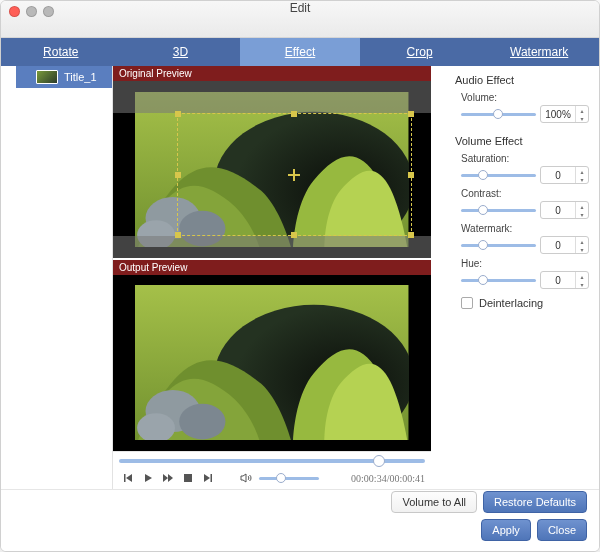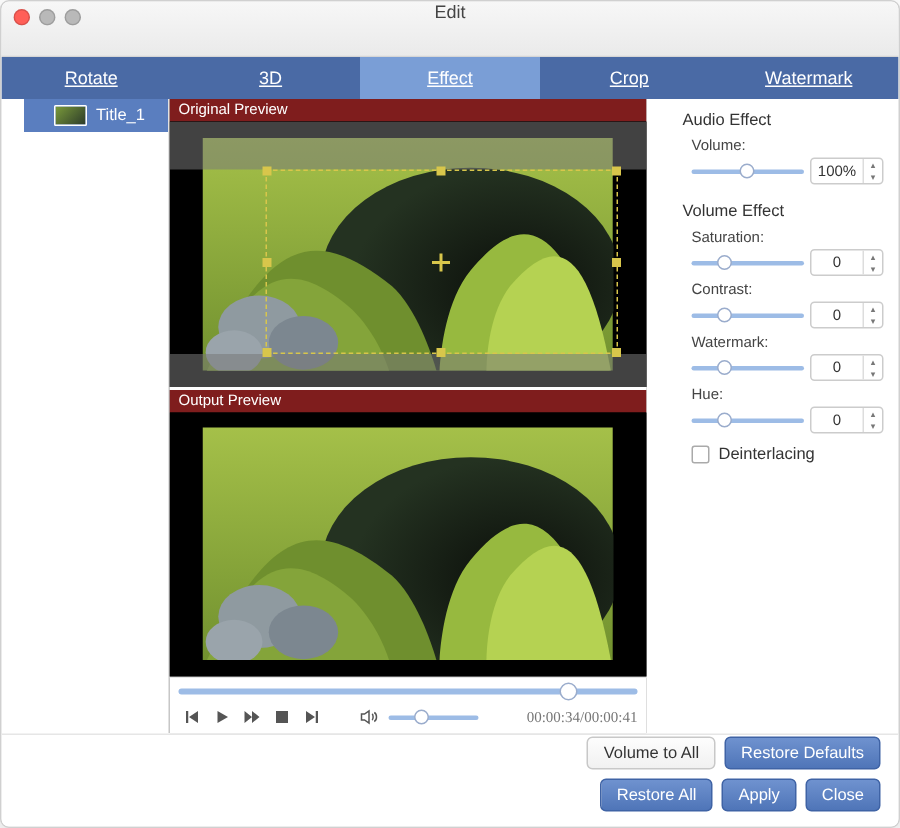--- a/index.html
+++ b/index.html
@@ -308,19 +308,18 @@
       </div>
     </div>
   </div>
 
   <div class="footer">
     <div class="btnrow">
       <div class="btn">Volume to All</div>
       <div class="btn primary">Restore Defaults</div>
     </div>
     <div class="btnrow">
-      <div class="btn primary">Restore All</div>
       <div class="btn primary">Apply</div>
       <div class="btn primary">Close</div>
     </div>
   </div>
 
 </div>
 
 </body></html>

